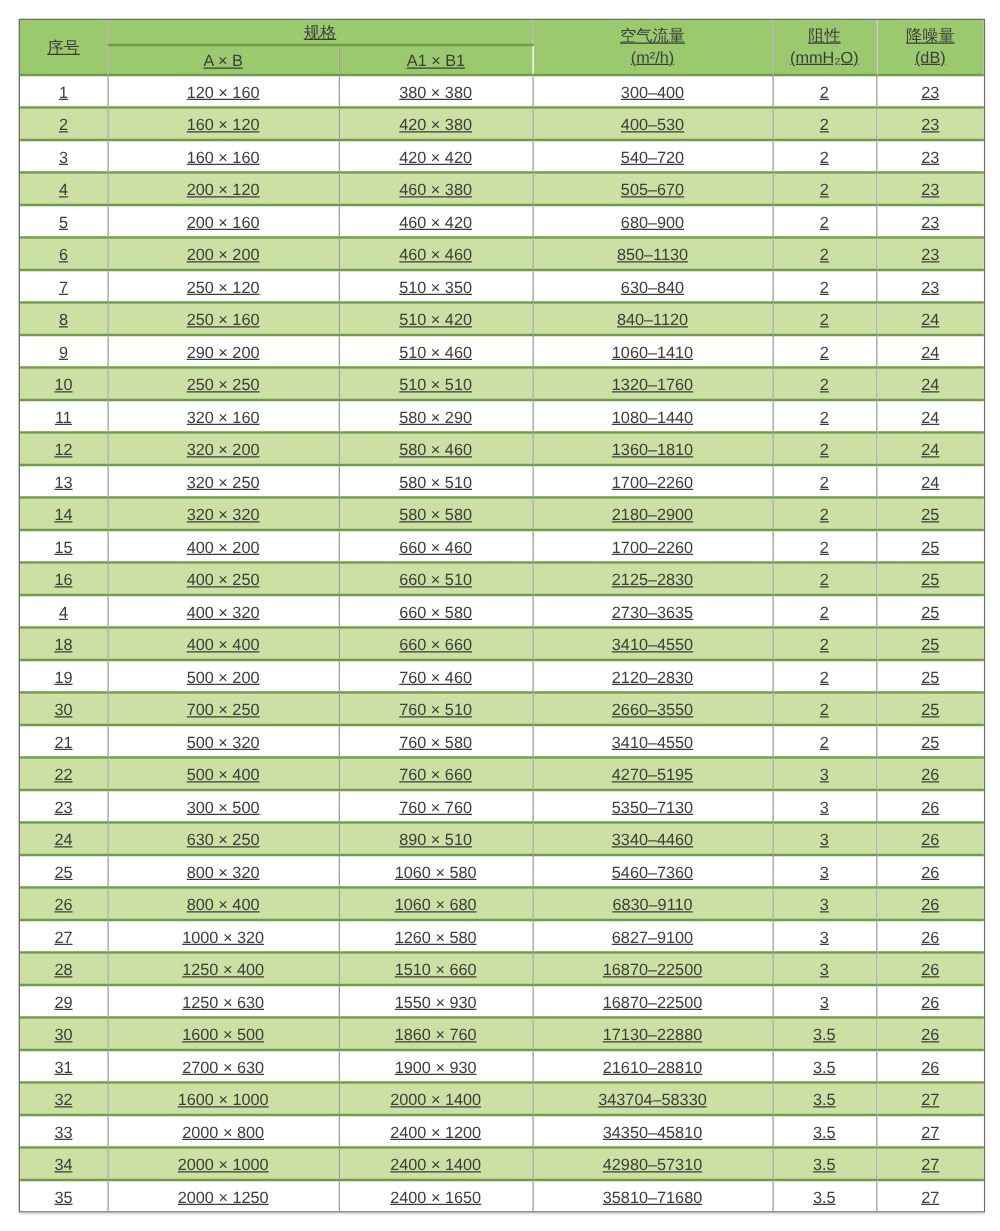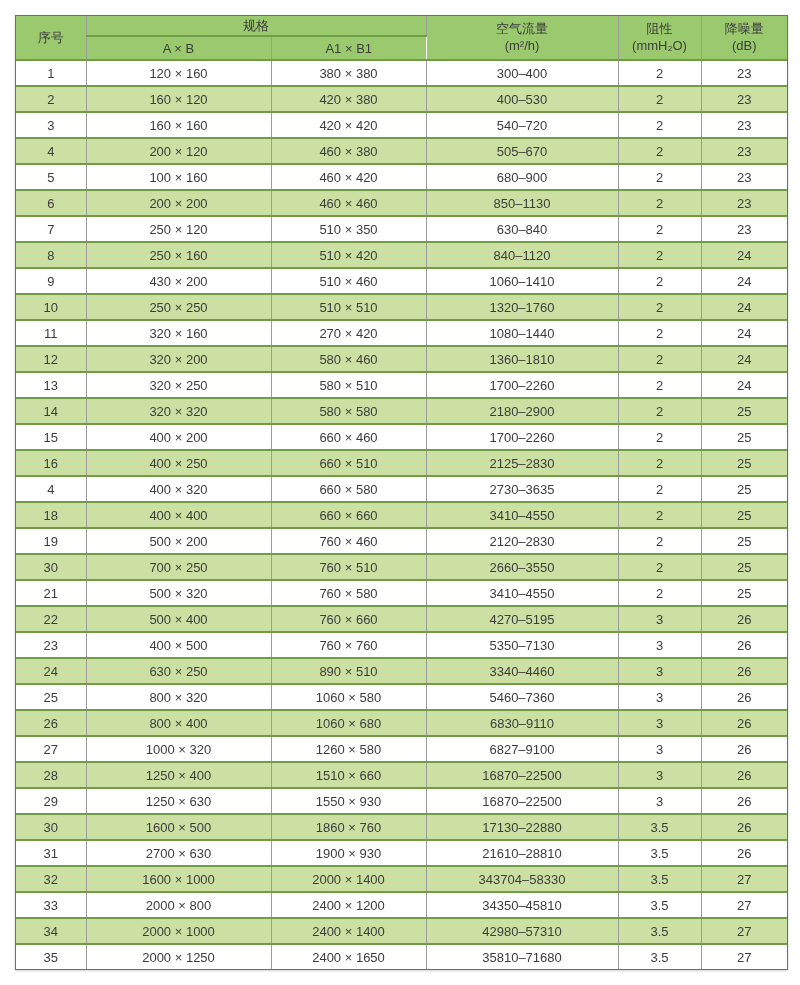--- a/index.html
+++ b/index.html
@@ -8,20 +8,21 @@
     background: #ffffff;
   }
   body {
     width: 800px;
     height: 985px;
     font-family: "Liberation Sans", "DejaVu Sans", sans-serif;
   }
   .page {
     box-sizing: border-box;
     padding: 15px 12px 4px 15px;
+    text-decoration: underline;
   }
   .table-wrap {
     border: 1px solid #6d6d6d;
     width: 771px;
     box-shadow: 0 1px 2px rgba(0,0,0,0.18);
   }
   table {
     border-collapse: collapse;
     width: 100%;
     table-layout: fixed;
@@ -112,21 +113,21 @@
           <tr>
             <td>4</td>
             <td>200 × 120</td>
             <td>460 × 380</td>
             <td>505–670</td>
             <td>2</td>
             <td>23</td>
           </tr>
           <tr>
             <td>5</td>
-            <td>100 × 160</td>
+            <td>200 × 160</td>
             <td>460 × 420</td>
             <td>680–900</td>
             <td>2</td>
             <td>23</td>
           </tr>
           <tr>
             <td>6</td>
             <td>200 × 200</td>
             <td>460 × 460</td>
             <td>850–1130</td>
@@ -144,38 +145,38 @@
           <tr>
             <td>8</td>
             <td>250 × 160</td>
             <td>510 × 420</td>
             <td>840–1120</td>
             <td>2</td>
             <td>24</td>
           </tr>
           <tr>
             <td>9</td>
-            <td>430 × 200</td>
+            <td>290 × 200</td>
             <td>510 × 460</td>
             <td>1060–1410</td>
             <td>2</td>
             <td>24</td>
           </tr>
           <tr>
             <td>10</td>
             <td>250 × 250</td>
             <td>510 × 510</td>
             <td>1320–1760</td>
             <td>2</td>
             <td>24</td>
           </tr>
           <tr>
             <td>11</td>
             <td>320 × 160</td>
-            <td>270 × 420</td>
+            <td>580 × 290</td>
             <td>1080–1440</td>
             <td>2</td>
             <td>24</td>
           </tr>
           <tr>
             <td>12</td>
             <td>320 × 200</td>
             <td>580 × 460</td>
             <td>1360–1810</td>
             <td>2</td>
@@ -256,21 +257,21 @@
           <tr>
             <td>22</td>
             <td>500 × 400</td>
             <td>760 × 660</td>
             <td>4270–5195</td>
             <td>3</td>
             <td>26</td>
           </tr>
           <tr>
             <td>23</td>
-            <td>400 × 500</td>
+            <td>300 × 500</td>
             <td>760 × 760</td>
             <td>5350–7130</td>
             <td>3</td>
             <td>26</td>
           </tr>
           <tr>
             <td>24</td>
             <td>630 × 250</td>
             <td>890 × 510</td>
             <td>3340–4460</td>

